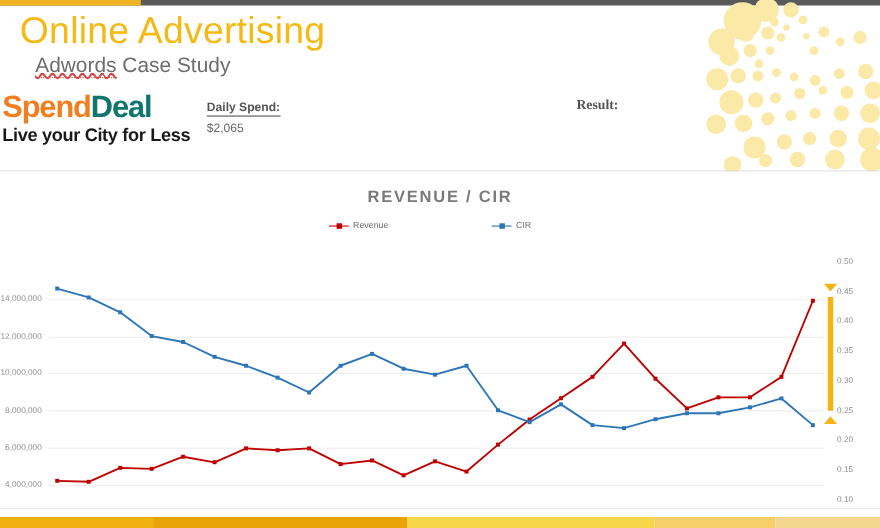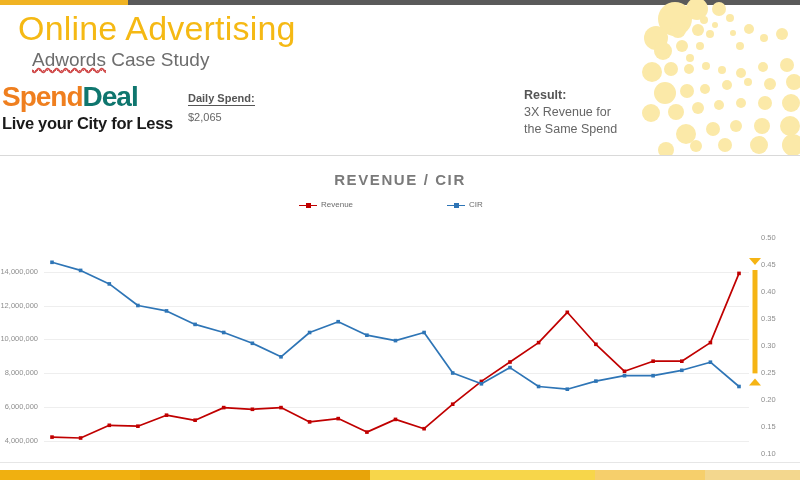--- a/index.html
+++ b/index.html
@@ -37,21 +37,21 @@
   #logo{position:absolute;left:2px;top:78px;width:175px;}
   #logo-word{font-size:28px;font-weight:bold;letter-spacing:-1px;line-height:1;}
   #logo-word .metro{color:#ef7f1f;}
   #logo-word .deal{color:#0f766e;}
   #logo-tag{font-size:16.5px;font-weight:bold;color:#1a1a1a;letter-spacing:-0.3px;margin-top:3px;}
 
   #spend-block{position:absolute;left:188px;top:83px;}
   #spend-label{font-size:11px;font-weight:bold;color:#555;border-bottom:1px solid #555;display:inline-block;padding-bottom:1px;}
   #spend-value{font-size:11px;color:#666;margin-top:5px;}
 
-  #result-block{position:absolute;left:524px;top:83px;}
+  #result-block{position:absolute;left:524px;top:83px;font-family:Liberation Serif, serif;}
   #result-label{font-size:12.5px;font-weight:bold;color:#555;}
   #result-value{font-size:12.5px;color:#666;line-height:1.38;margin-top:2px;}
 
   #header-rule{position:absolute;left:0;top:155px;width:800px;height:1px;background:#d9d9d9;}
 
   
   #chart{position:absolute;left:0;top:156px;width:800px;height:306px;background:#fff;}
   #chart-title{
     position:absolute;left:0;top:15px;width:800px;text-align:center;
     font-size:15px;font-weight:bold;color:#7a7a7a;letter-spacing:1.6px;
@@ -146,22 +146,20 @@
     <div id="logo-tag">Live your City for Less</div>
   </div>
 
   <div id="spend-block">
     <div id="spend-label">Daily Spend:</div>
     <div id="spend-value">$2,065</div>
   </div>
 
   <div id="result-block">
     <div id="result-label">Result:</div>
-    <div id="result-value" style="white-space:pre-line">3X Revenue for
-the Same Spend</div>
   </div>
 </div>
 <div id="header-rule"></div>
 
 <div id="chart">
   <div id="chart-title">REVENUE / CIR</div>
 
   <div id="legend">
     <div class="legend-item" id="legend-revenue">
       <span class="legend-swatch">

